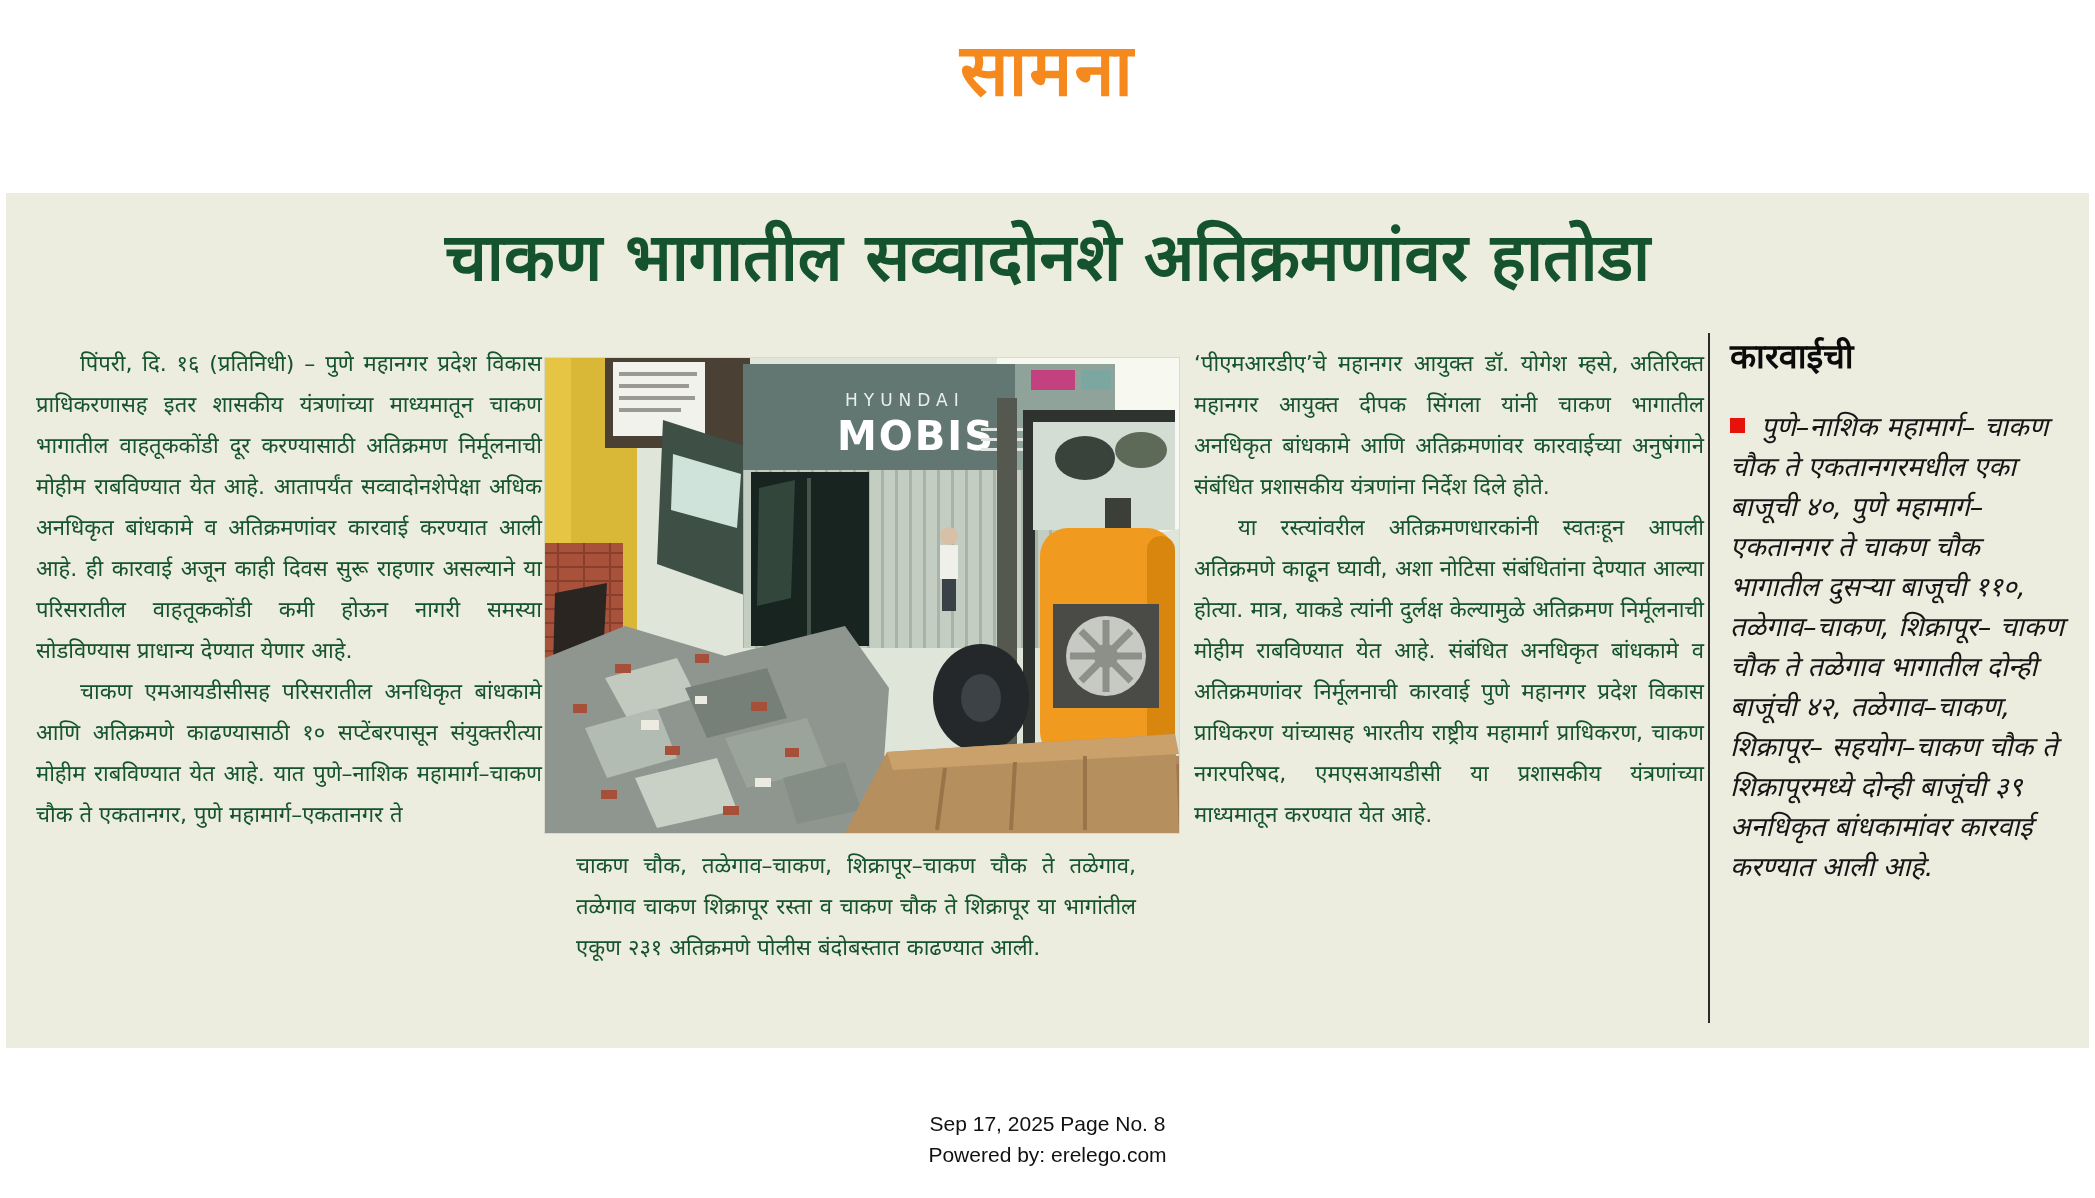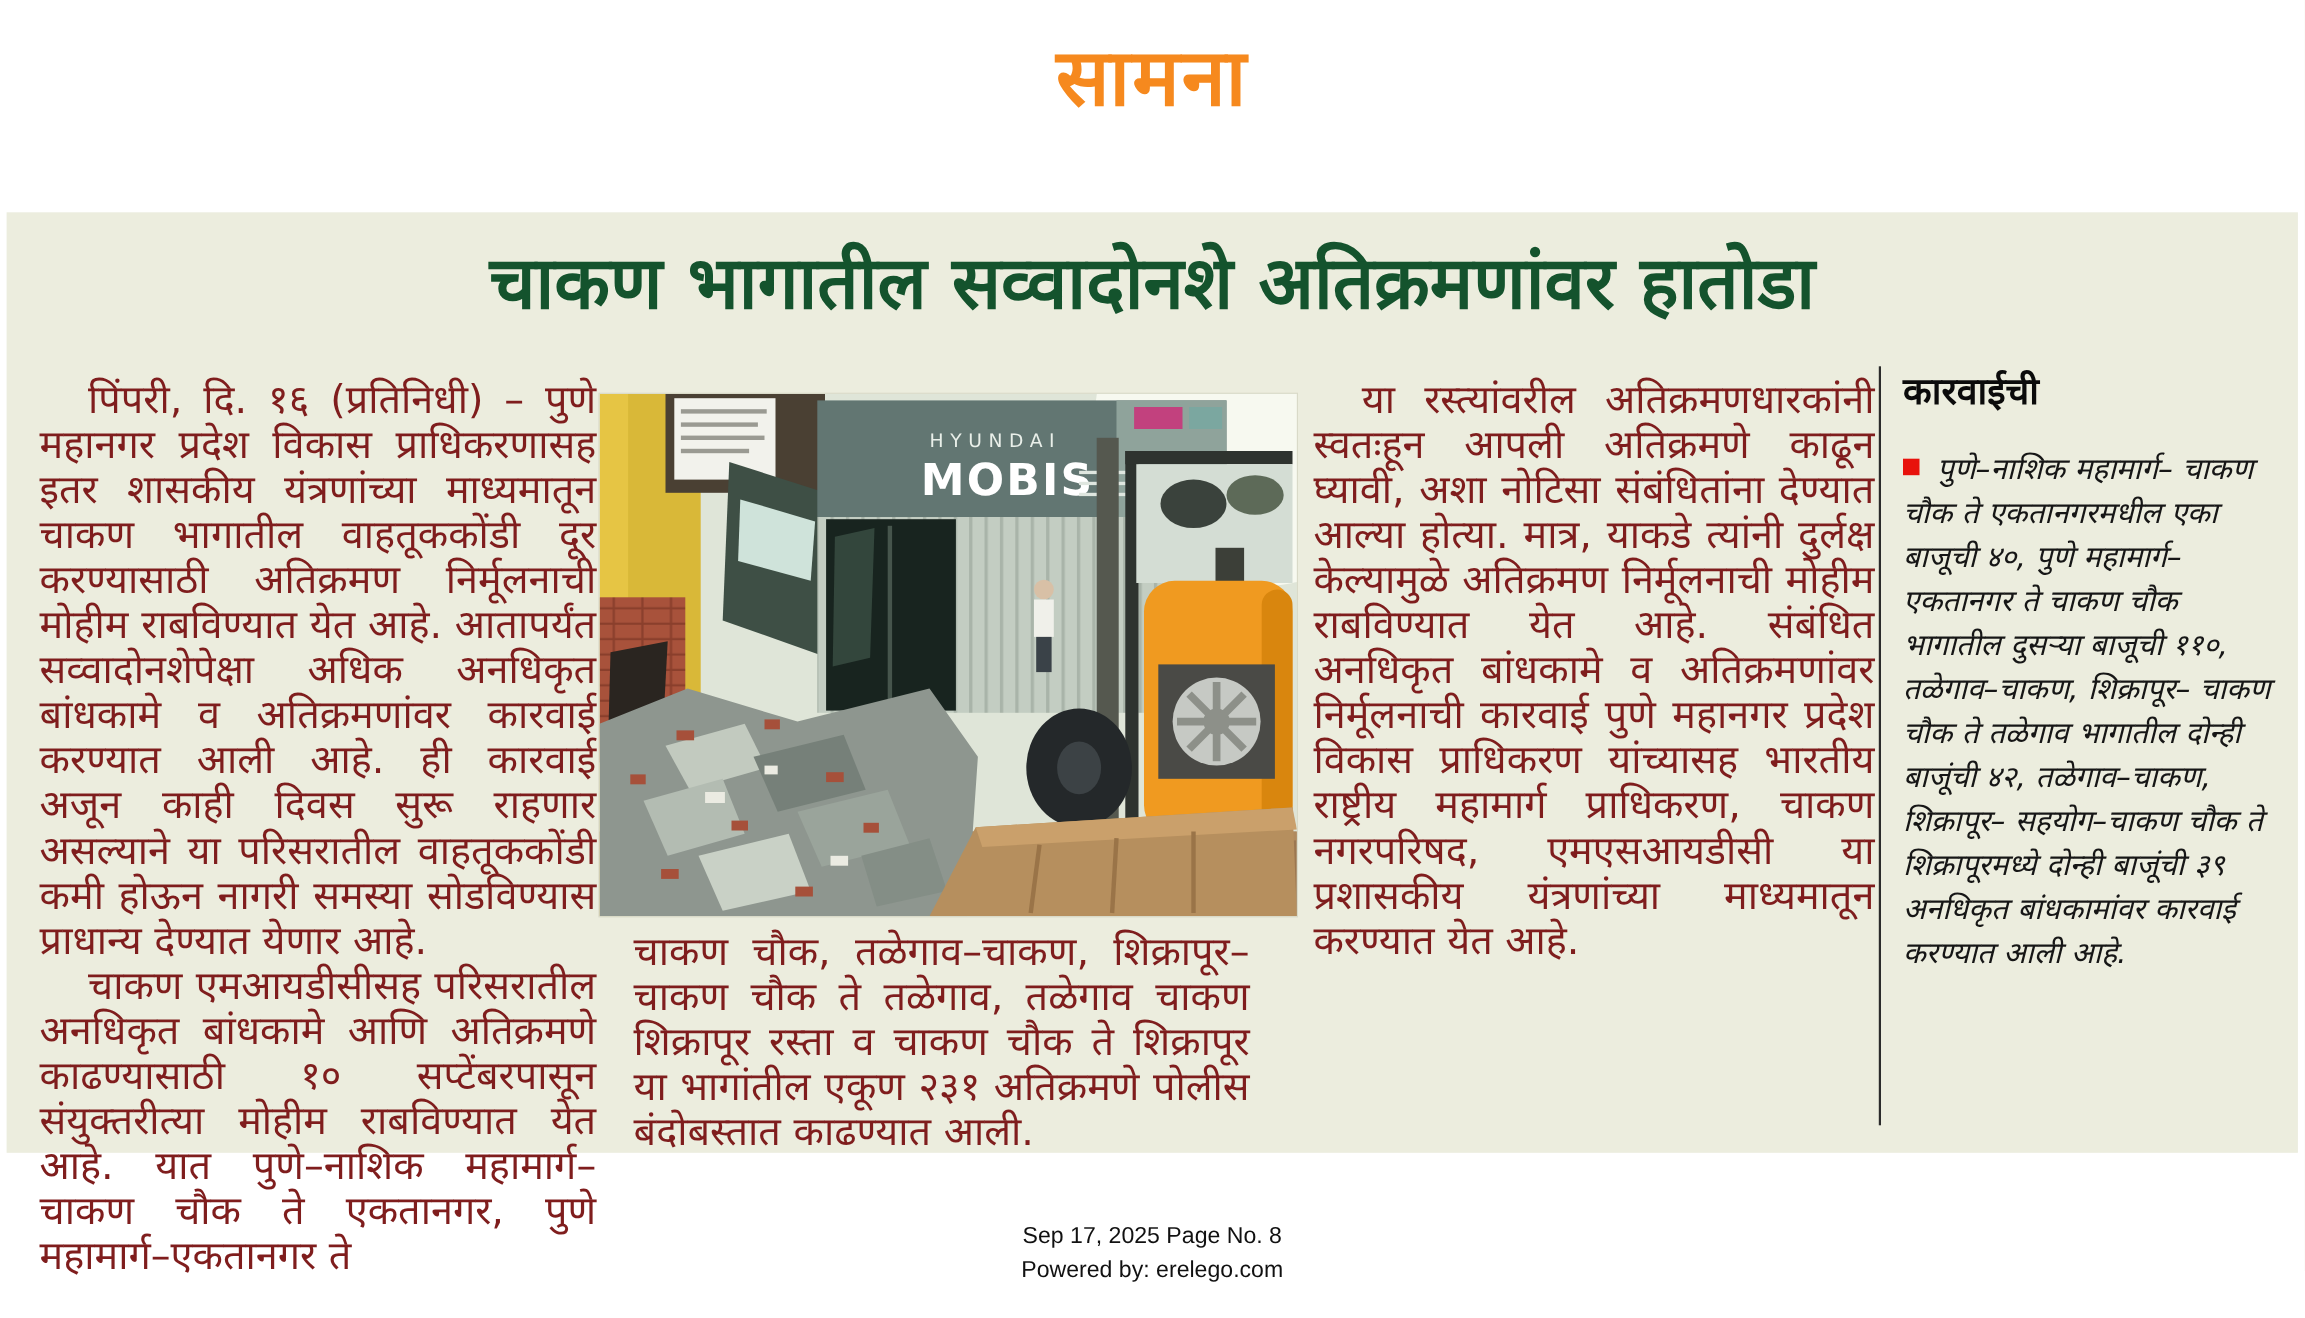--- a/index.html
+++ b/index.html
@@ -3,21 +3,21 @@
 <meta charset="utf-8">
 <style>
   html,body{margin:0;padding:0;background:#ffffff;}
   .page{position:relative;width:2095px;height:1198px;background:#ffffff;overflow:hidden;
         font-family:"DejaVu Sans",sans-serif;color:#141414;}
   .masthead{position:absolute;top:22px;left:0;width:100%;text-align:center;
             font-size:72px;line-height:96px;font-weight:800;color:#F6891E;letter-spacing:2px;}
   .article{position:absolute;left:6px;top:193px;width:2083px;height:855px;background:#ECEDDE;}
   .headline{position:absolute;top:26px;left:0;width:100%;text-align:center;
             font-size:66px;line-height:78px;font-weight:700;color:#14532d;}
-  .bodycol{position:absolute;font-size:36px;line-height:41px;text-align:justify;color:#7f1d1d;}
+  .bodycol{position:absolute;font-size:22px;line-height:41px;text-align:justify;color:#14532d;}
   .bodycol p{margin:0;}
   .indent{text-indent:44px;}
   .col1{left:30px;top:150px;width:506px;}
   .center-cont{left:570px;top:652px;width:560px;}
   .col3{left:1188px;top:150px;width:510px;}
   .divider{position:absolute;left:1702px;top:140px;width:2px;height:690px;background:#2b2b2b;}
   .sidebar{position:absolute;left:1724px;top:140px;width:338px;}
   .sidebar-heading{font-size:34px;line-height:46px;font-weight:800;color:#0b0b0b;margin-bottom:28px;}
   .sidebar-item{position:relative;font-size:27px;line-height:40px;text-align:left;color:#161616;
                 padding-left:0;font-style:italic;}
@@ -151,20 +151,21 @@
           <line x1="540" y1="398" x2="540" y2="472"></line>
         </g>
       </svg>
     </div>
 
     <div class="bodycol center-cont">
       <p>चाकण चौक, तळेगाव–चाकण, शिक्रापूर–चाकण चौक ते तळेगाव, तळेगाव चाकण शिक्रापूर रस्ता व चाकण चौक ते शिक्रापूर या भागांतील एकूण २३१ अतिक्रमणे पोलीस बंदोबस्तात काढण्यात आली.</p>
     </div>
 
     <div class="bodycol col3">
+      <p>‘पीएमआरडीए’चे महानगर आयुक्त डॉ. योगेश म्हसे, अतिरिक्त महानगर आयुक्त दीपक सिंगला यांनी चाकण भागातील अनधिकृत बांधकामे आणि अतिक्रमणांवर कारवाईच्या अनुषंगाने संबंधित प्रशासकीय यंत्रणांना निर्देश दिले होते.</p>
       <p class="indent">या रस्त्यांवरील अतिक्रमणधारकांनी स्वतःहून आपली अतिक्रमणे काढून घ्यावी, अशा नोटिसा संबंधितांना देण्यात आल्या होत्या. मात्र, याकडे त्यांनी दुर्लक्ष केल्यामुळे अतिक्रमण निर्मूलनाची मोहीम राबविण्यात येत आहे. संबंधित अनधिकृत बांधकामे व अतिक्रमणांवर निर्मूलनाची कारवाई पुणे महानगर प्रदेश विकास प्राधिकरण यांच्यासह भारतीय राष्ट्रीय महामार्ग प्राधिकरण, चाकण नगरपरिषद, एमएसआयडीसी या प्रशासकीय यंत्रणांच्या माध्यमातून करण्यात येत आहे.</p>
     </div>
 
     <div class="divider"></div>
 
     <div class="sidebar">
       <div class="sidebar-heading">
         <div>कारवाईची</div>
       </div>
       <div class="sidebar-item">

